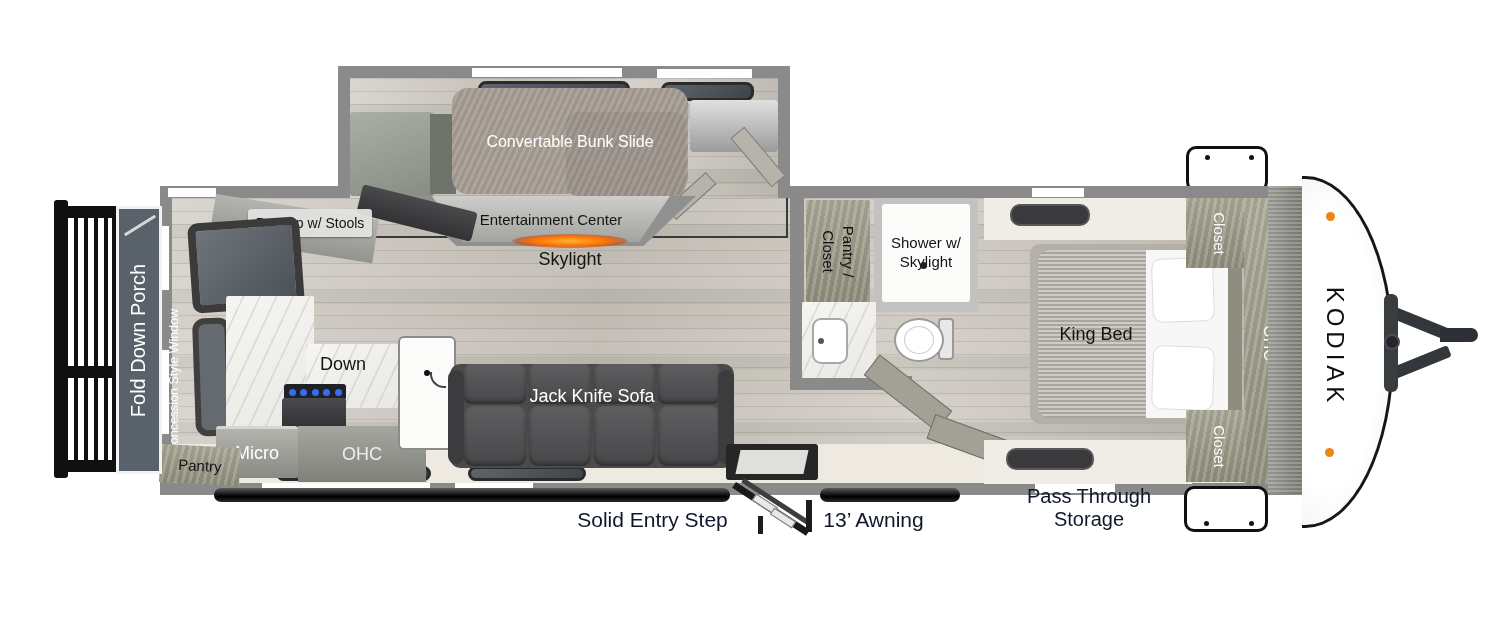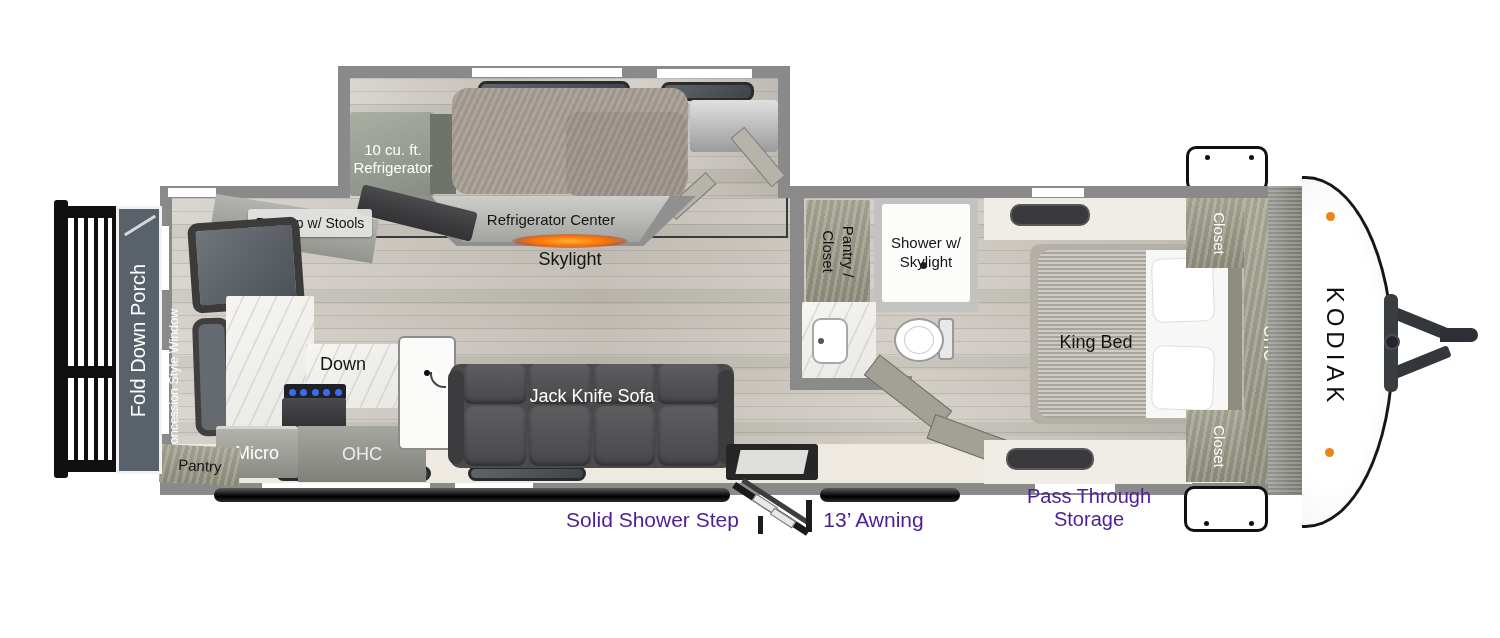--- a/index.html
+++ b/index.html
@@ -25,21 +25,21 @@
   .mattress{background:
       repeating-linear-gradient(180deg, rgba(255,255,255,.28) 0 2px, rgba(110,104,96,.25) 2px 4px),
       #bcb8b1;}
   .bunktex{background:
       repeating-linear-gradient(115deg, rgba(255,255,255,.07) 0 3px, rgba(0,0,0,.06) 3px 6px),
       #a79e95;}
   .darkwin{background:linear-gradient(135deg,#60656b,#3f444a);border:3px solid #2b2b2b;border-radius:8px;}
   .wdash{background:#fff;}
   .lbl{color:#141414;font-weight:400;}
   .wlbl{color:#fbfbf9;font-weight:400;}
-  .glbl{color:#4c1d95;font-weight:400;}
+  .glbl{color:#0f172a;font-weight:400;}
   .vwrap{display:flex;align-items:center;justify-content:center;}
   .vwrap>.up{transform:rotate(-90deg);white-space:nowrap;}
   .vwrap>.down{transform:rotate(90deg);white-space:nowrap;}
   .sdoor{background:#fff;border:3px solid #101010;border-radius:10px;}
   .dot{background:#101010;border-radius:50%;}
   .blackbar{background:linear-gradient(180deg,#5a5a5a,#000 60%,#2a2a2a);border-radius:8px;}
   .railing{background:#101010;}
   .cushion{border-radius:7px;background:linear-gradient(180deg,#5e5e60,#48484b);box-shadow:inset 0 -3px 4px rgba(0,0,0,.35);}
 </style>
 </head>
@@ -71,32 +71,32 @@
   <div class="abs wdash" style="left:455px;top:483px;width:78px;height:9px;"></div>
   <div class="abs wdash" style="left:1035px;top:484px;width:80px;height:9px;"></div>
   <div class="abs wdash" style="left:160px;top:226px;width:9px;height:64px;"></div>
   <div class="abs wdash" style="left:160px;top:350px;width:9px;height:84px;"></div>
 
   <div class="abs" style="left:268px;top:236px;width:520px;height:2px;background:#3a3a3a;"></div>
   <div class="abs" style="left:786px;top:198px;width:2px;height:40px;background:#3a3a3a;"></div>
 
   <div class="abs" style="left:350px;top:112px;width:84px;height:84px;background:linear-gradient(160deg,#a9afa3,#878d83);border-radius:3px;"></div>
   <div class="abs" style="left:430px;top:114px;width:26px;height:80px;background:#6e746b;"></div>
-  <div class="abs flex lbl wlbl" style="left:350px;top:132px;width:86px;height:54px;font-size:15px;line-height:1.2;color:#fff;">10 cu. ft. Refrigerator</div>
 
   <div class="abs bunktex" style="left:452px;top:88px;width:236px;height:106px;border-radius:16px;"></div>
   <div class="abs bunktex" style="left:566px;top:112px;width:120px;height:84px;border-radius:12px;filter:brightness(.94);"></div>
+  <div class="abs flex wlbl" style="left:470px;top:118px;width:200px;height:48px;font-size:16px;line-height:1.25;color:#fff;">Convertable Bunk Slide</div>
 
   <div class="abs" style="left:690px;top:100px;width:88px;height:52px;background:linear-gradient(180deg,#e0e0e0,#9b9b9b);border-radius:4px;"></div>
   <div class="abs" style="left:726px;top:148px;width:64px;height:18px;background:#b5b3aa;border:1px solid #7c7c78;transform:rotate(50deg);"></div>
   <div class="abs" style="left:664px;top:188px;width:54px;height:16px;background:#b5b3aa;border:1px solid #7c7c78;transform:rotate(-42deg);"></div>
 
   <div class="abs" style="left:404px;top:196px;width:292px;height:50px;background:#909090;clip-path:polygon(0 0,100% 0,82% 100%,18% 100%);"></div>
   <div class="abs flex" style="left:432px;top:196px;width:238px;height:46px;background:linear-gradient(180deg,#cdcdc9,#a3a39f);clip-path:polygon(0 0,100% 0,87% 100%,13% 100%);">
-    <span class="lbl" style="font-size:15px;">Refrigerator Center</span>
+    <span class="lbl" style="font-size:15px;">Entertainment Center</span>
   </div>
   <div class="abs" style="left:512px;top:234px;width:116px;height:14px;border-radius:50%;background:radial-gradient(ellipse at center,#ffb238 0%,#ff7300 45%,rgba(205,60,0,.55) 65%,rgba(205,60,0,0) 78%);"></div>
   <div class="abs flex lbl" style="left:518px;top:246px;width:104px;height:26px;font-size:18px;">Skylight</div>
 
   <div class="abs" style="left:216px;top:194px;width:165px;height:44px;background:linear-gradient(180deg,#b3b3af,#94948f);transform:rotate(9deg);transform-origin:left top;"></div>
   <div class="abs" style="left:358px;top:198px;width:118px;height:30px;background:linear-gradient(180deg,#4a4a4c,#323234);border-radius:4px;transform:rotate(14deg);"></div>
   <div class="abs flex" style="left:248px;top:209px;width:124px;height:28px;background:rgba(226,226,223,.95);border-radius:3px;box-shadow:0 1px 2px rgba(0,0,0,.35);">
     <span class="lbl" style="font-size:14px;">Bar Top w/ Stools</span>
   </div>
 
@@ -182,21 +182,21 @@
   <div class="abs" style="left:984px;top:198px;width:206px;height:42px;background:#f0ede6;"></div>
   <div class="abs" style="left:1010px;top:204px;width:80px;height:22px;background:#3a3a3c;border:2px solid #58585a;border-radius:10px;"></div>
   <div class="abs" style="left:984px;top:440px;width:208px;height:44px;background:#f0ede6;"></div>
   <div class="abs" style="left:1006px;top:448px;width:88px;height:22px;background:#3a3a3c;border:2px solid #58585a;border-radius:10px;"></div>
 
   <div class="abs" style="left:1030px;top:244px;width:200px;height:180px;background:#b4b0a7;border-radius:10px;"></div>
   <div class="abs mattress" style="left:1038px;top:250px;width:108px;height:168px;border-radius:12px 0 0 12px;"></div>
   <div class="abs" style="left:1146px;top:250px;width:82px;height:168px;background:#f7f7f5;border-radius:0 10px 10px 0;"></div>
   <div class="abs" style="left:1152px;top:258px;width:62px;height:64px;background:#fff;border:1px solid #ddd;border-radius:10px;transform:rotate(-2deg);"></div>
   <div class="abs" style="left:1152px;top:346px;width:62px;height:64px;background:#fff;border:1px solid #ddd;border-radius:10px;transform:rotate(2deg);"></div>
-  <div class="abs flex" style="left:1044px;top:322px;width:104px;height:40px;">
+  <div class="abs flex" style="left:1044px;top:322px;width:104px;height:24px;">
     <span class="lbl" style="font-size:18px;">King Bed</span>
   </div>
   <div class="abs" style="left:1228px;top:246px;width:14px;height:176px;background:#8f8d80;border-radius:3px;"></div>
 
   <div class="abs tan" style="left:1186px;top:198px;width:60px;height:70px;"></div>
   <div class="abs vwrap" style="left:1204px;top:198px;width:30px;height:70px;">
     <span class="down wlbl" style="font-size:15px;color:#fdfdfb;">Closet</span>
   </div>
   <div class="abs tan" style="left:1244px;top:198px;width:50px;height:286px;filter:brightness(1.02);"></div>
   <div class="abs vwrap" style="left:1252px;top:306px;width:34px;height:74px;">
@@ -246,17 +246,17 @@
   <div class="abs" style="left:752px;top:500px;width:26px;height:8px;background:#e9e9e6;border:1px solid #777;transform:rotate(33deg);"></div>
   <div class="abs" style="left:770px;top:514px;width:26px;height:8px;background:#e9e9e6;border:1px solid #777;transform:rotate(33deg);"></div>
   <div class="abs" style="left:806px;top:500px;width:6px;height:32px;background:#1d1d1d;"></div>
   <div class="abs" style="left:758px;top:516px;width:5px;height:18px;background:#1d1d1d;"></div>
 
   <div class="abs sdoor" style="left:1184px;top:486px;width:84px;height:46px;">
     <div class="abs dot" style="left:17px;top:32px;width:5px;height:5px;"></div>
     <div class="abs dot" style="left:62px;top:32px;width:5px;height:5px;"></div>
   </div>
 
-  <div class="abs flex glbl" style="left:560px;top:506px;width:185px;height:28px;font-size:21px;">Solid Shower Step</div>
+  <div class="abs flex glbl" style="left:560px;top:506px;width:185px;height:28px;font-size:21px;">Solid Entry Step</div>
   <div class="abs flex glbl" style="left:816px;top:506px;width:115px;height:28px;font-size:21px;">13’ Awning</div>
   <div class="abs flex glbl" style="left:990px;top:494px;width:198px;height:28px;font-size:20px;">Pass Through Storage</div>
 
 </div>
 
 </body></html>

